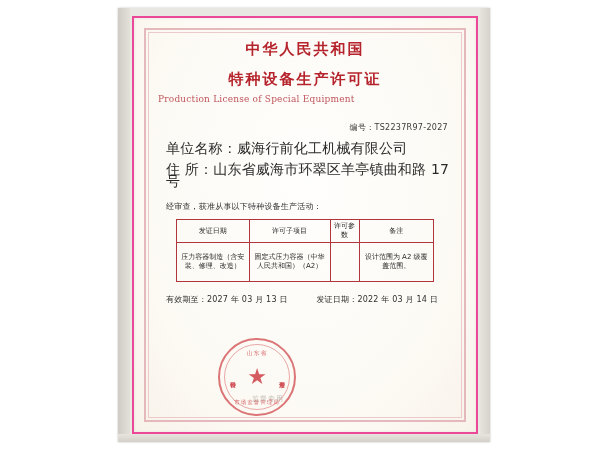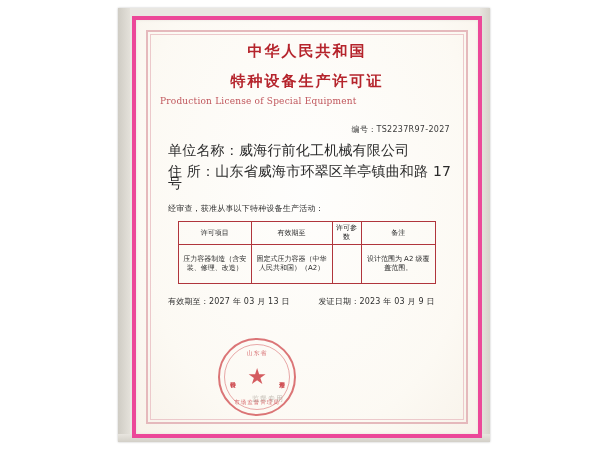--- a/index.html
+++ b/index.html
@@ -54,21 +54,21 @@
   }
 
   
   .page {
     position: absolute;
     left: 132px;
     top: 16px;
     width: 342px;
     height: 414px;
     background: #fdfbf6;
-    border: 4px solid #ec4899;
+    border: 2px solid #ec4899;
     box-shadow: 0 0 3px rgba(0,0,0,0.12) inset;
   }
   
   .frame-outer {
     position: absolute;
     left: 10px;
     top: 10px;
     right: 10px;
     bottom: 10px;
     border: 2px solid #e5b9bc;
@@ -292,43 +292,43 @@
       <div class="field-row">
         <span class="field-label">住      所：</span><span class="field-value">山东省威海市环翠区羊亭镇曲和路 17 号</span>
       </div>
 
 
       <div class="note-row">经审查，获准从事以下特种设备生产活动：</div>
 
       <table class="lic">
         <thead>
           <tr>
-            <th class="col-a">许可项目</th>
-            <th class="col-b">有效期至</th>
+            <th class="col-a">发证日期</th>
+            <th class="col-b">许可子项目</th>
             <th class="col-c">许可参数</th>
             <th class="col-d">备注</th>
           </tr>
         </thead>
         <tbody>
           <tr>
             <td>压力容器制造（含安装、修理、改造）</td>
             <td>固定式压力容器（中华人民共和国）（A2）</td>
             <td></td>
             <td>设计范围为 A2 级覆盖范围。</td>
           </tr>
         </tbody>
       </table>
 
 
       <div class="bottom-row">
         <span class="valid">
           <span>有效期至：</span><span>2027 年 03 月 13 日</span>
         </span>
         <span class="issued">
-          <span>发证日期：</span><span>2023 年 03 月 9 日</span>
+          <span>发证日期：</span><span>2022 年 03 月 14 日</span>
         </span>
       </div>
 
     </div>
   </div>
 
   <div class="seal">
     <div class="seal-inner"></div>
     <div class="seal-text-top">山东省</div>
     <div class="seal-text-left">特种设备</div>

